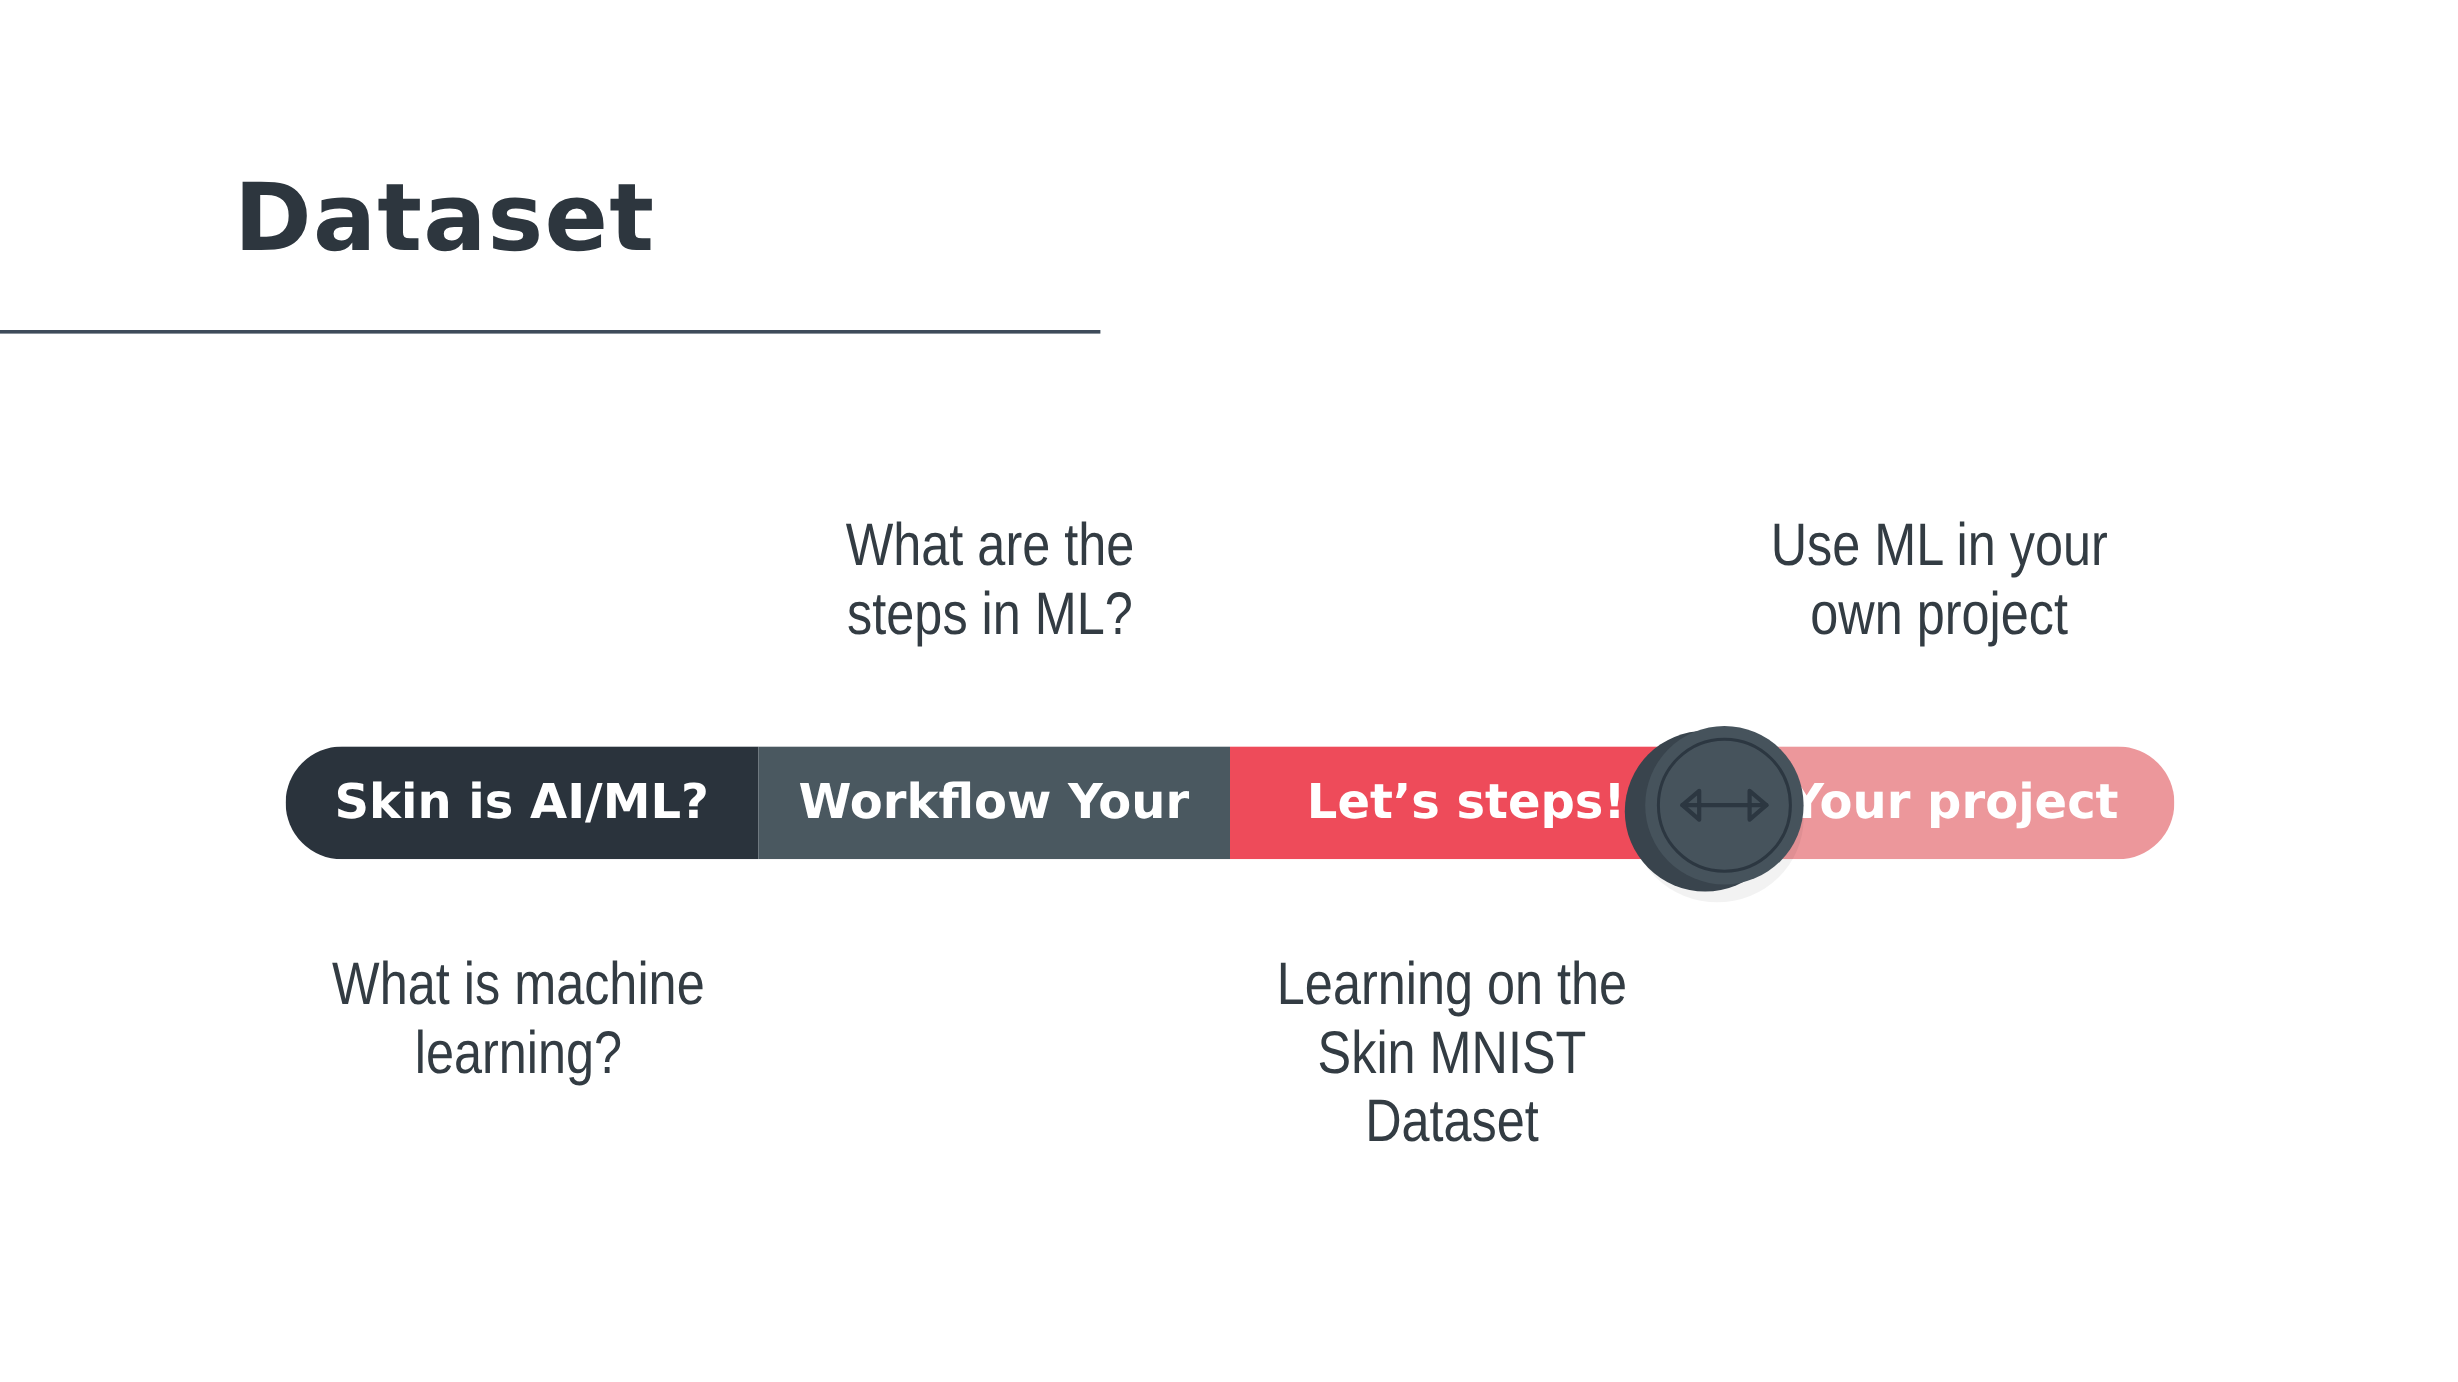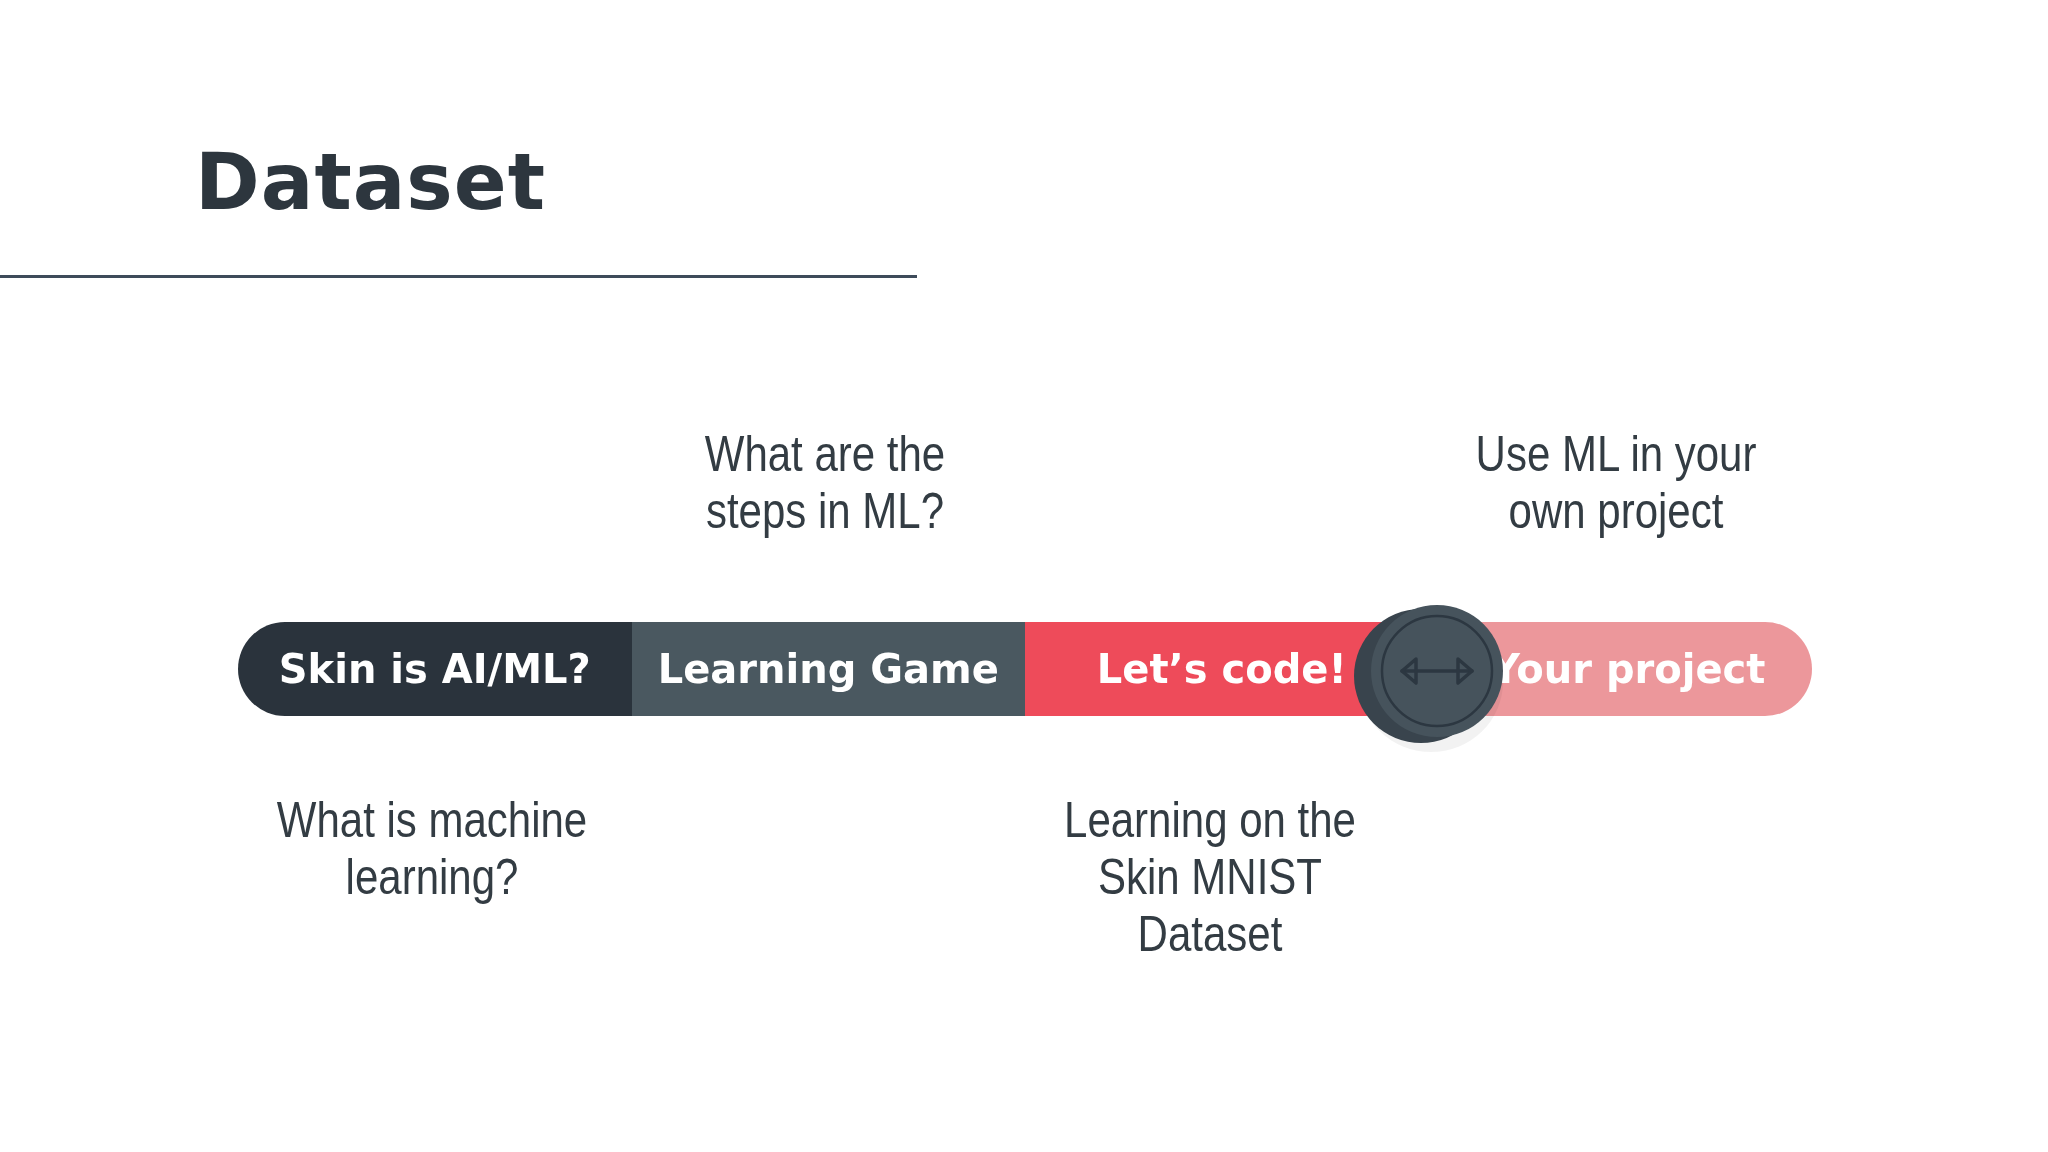--- a/index.html
+++ b/index.html
@@ -98,24 +98,24 @@
 learning?</div>
   <div class="annotation ann-bot-mid">Learning on the
 Skin MNIST
 Dataset</div>
 
   <div class="timeline">
     <div class="segment segment-1" style="background: rgb(42, 51, 60);">
       <span class="segment-label">Skin is AI/ML?</span>
     </div>
     <div class="segment segment-2" style="background: rgb(74, 88, 96);">
-      <span class="segment-label">Learning Game</span>
+      <span class="segment-label">Workflow Your</span>
     </div>
     <div class="segment segment-3" style="background: rgb(238, 75, 90);">
-      <span class="segment-label">Let’s code!</span>
+      <span class="segment-label">Let’s steps!</span>
     </div>
     <div class="segment segment-4" style="background: rgb(236, 151, 155);">
       <span class="segment-label">Your project</span>
     </div>
   </div>
 
   <svg class="knob" viewBox="-85 -80 170 160" xmlns="http://www.w3.org/2000/svg">
 
     <ellipse cx="-6" cy="10" rx="72" ry="70" fill="#000000" opacity="0.05"></ellipse>
 

